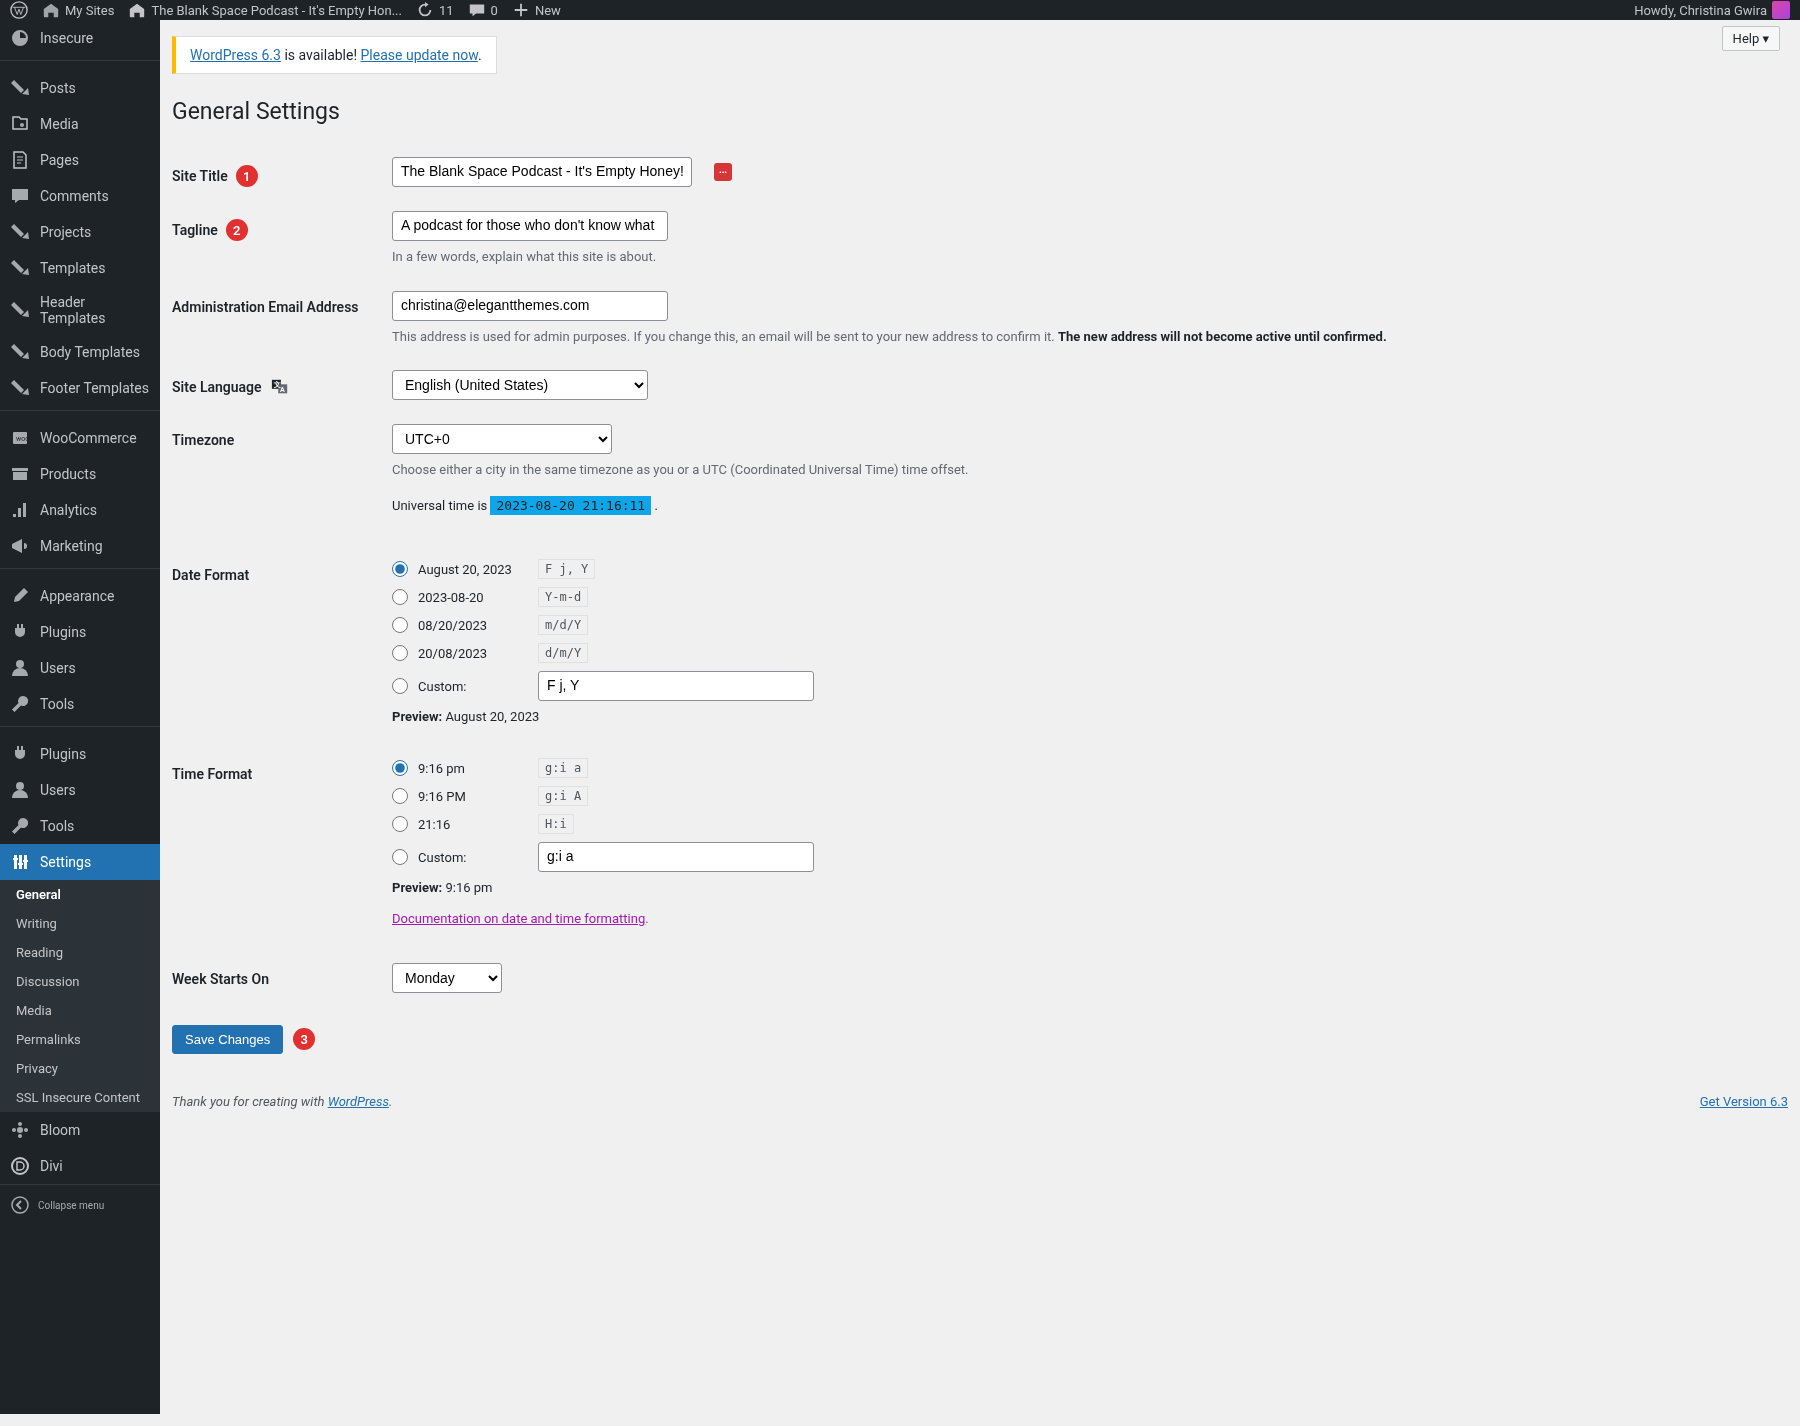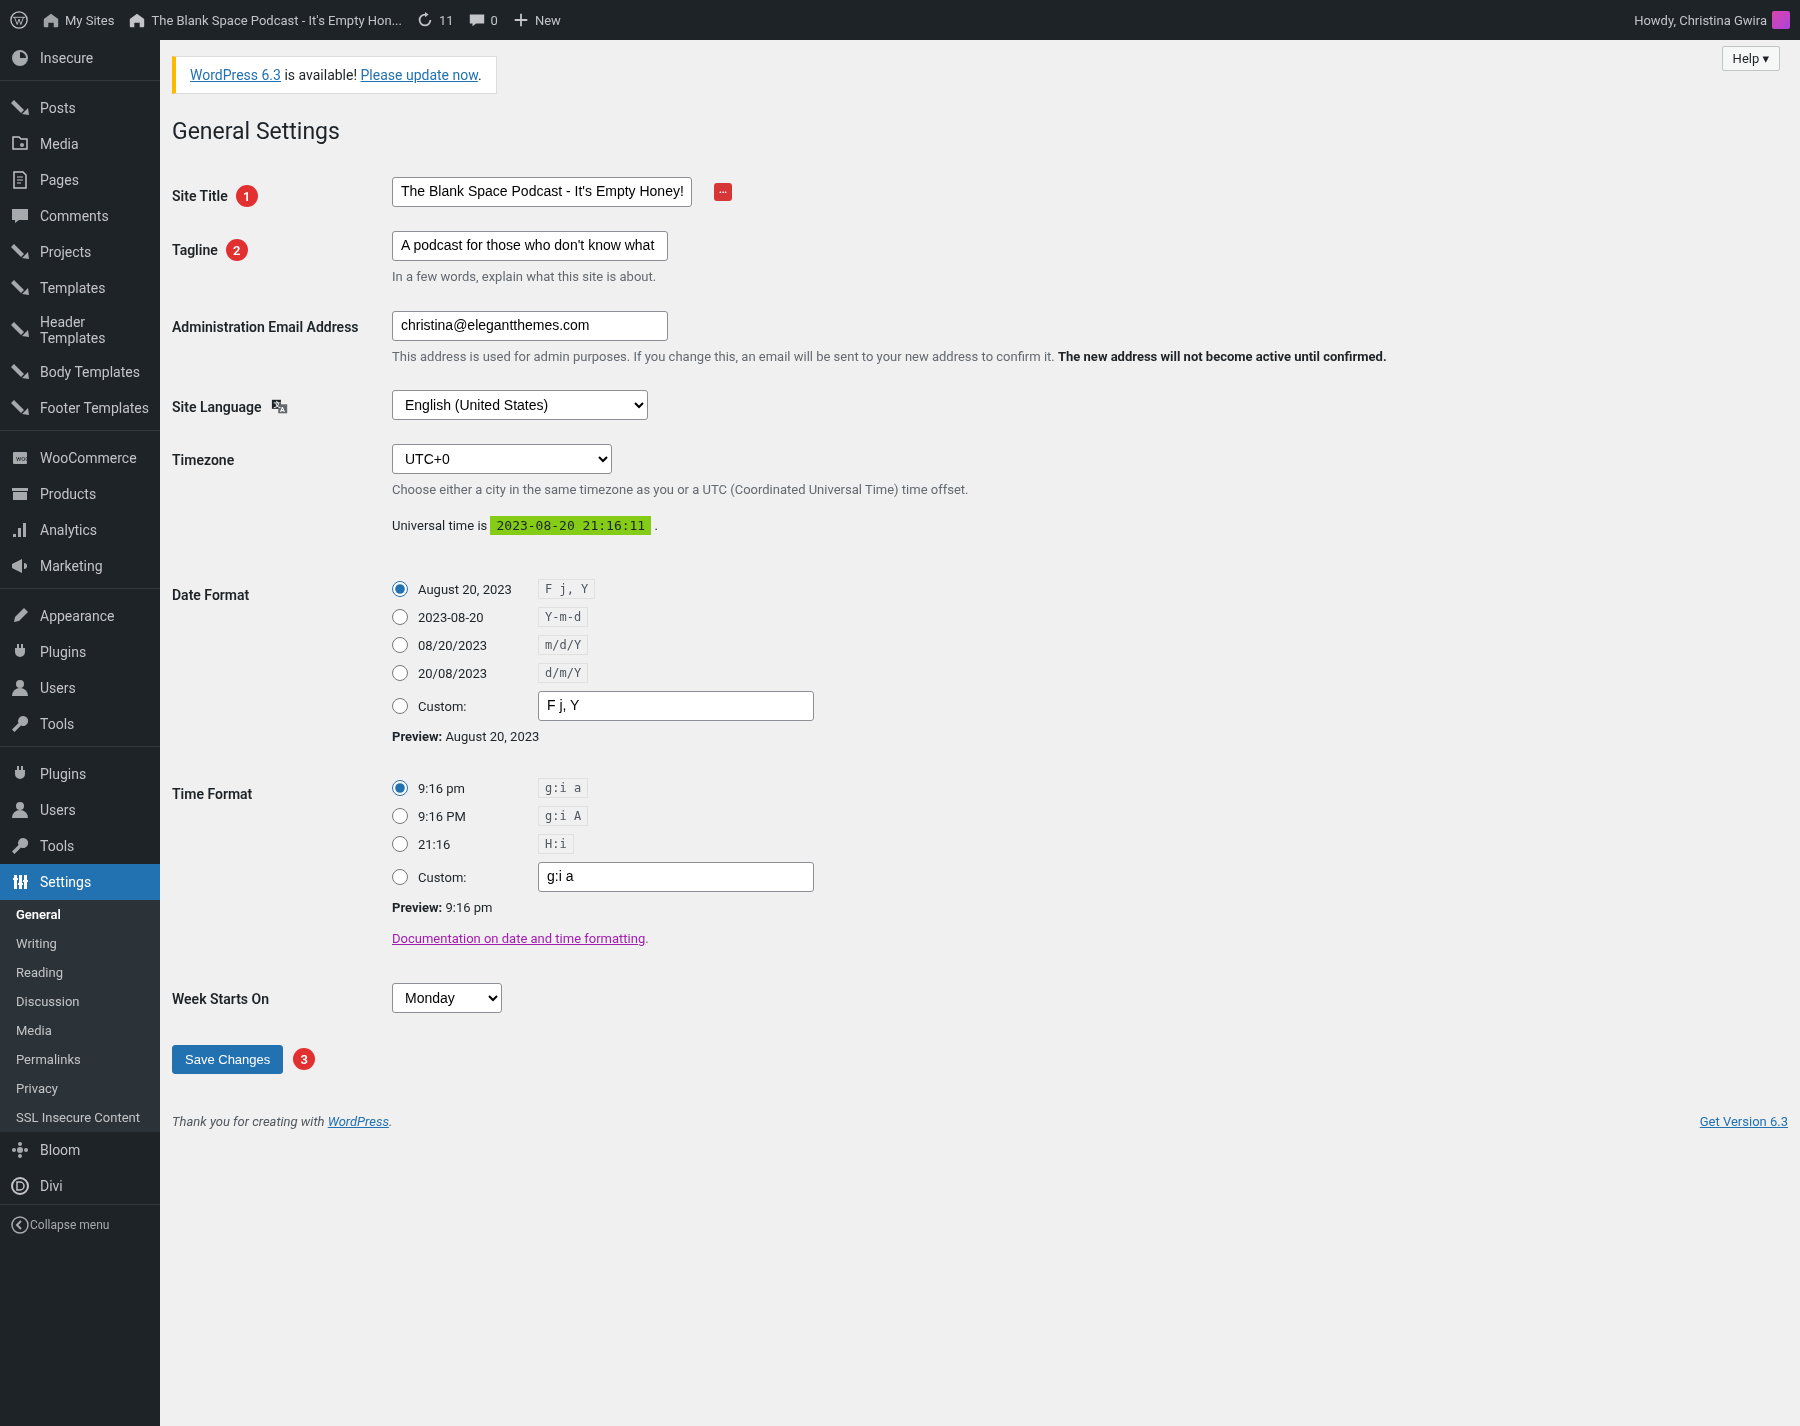--- a/index.html
+++ b/index.html
@@ -1,37 +1,37 @@
 <!DOCTYPE html>
 <html><head>
 <meta charset="utf-8">
 <style>
 * { box-sizing: border-box; margin: 0; padding: 0; }
 body { font-family: -apple-system, BlinkMacSystemFont, "Segoe UI", Roboto, sans-serif; font-size: 13px; background: #f0f0f1; color: #1d2327; }
 
 
-.admin-bar { background: #1d2327; color: #c3c4c7; height: 40px; display: flex; align-items: center; justify-content: space-between; padding: 0 10px; font-size: 13px; }
+.admin-bar { background: #1d2327; color: #c3c4c7; height: 20px; display: flex; align-items: center; justify-content: space-between; padding: 0 10px; font-size: 13px; }
 .admin-bar-left, .admin-bar-right { display: flex; align-items: center; gap: 14px; }
 .admin-bar-item { display: flex; align-items: center; gap: 5px; cursor: pointer; color: #c3c4c7; }
 .admin-bar-item svg, .admin-bar-item .dashicon { width: 18px; height: 18px; fill: currentColor; }
 .avatar-sm { width: 18px; height: 18px; background: linear-gradient(135deg,#d4a,#a4d); border-radius: 2px; }
 
 
 .wrap { display: flex; min-height: calc(100vh - 32px); }
 .sidebar { width: 160px; background: #1d2327; color: #c3c4c7; font-size: 14px; flex-shrink: 0; }
 .menu-item { display: flex; align-items: center; gap: 10px; padding: 8px 10px; cursor: pointer; color: #c3c4c7; position: relative; }
 .menu-item svg { width: 20px; height: 20px; fill: #a7aaad; flex-shrink: 0; }
 .menu-item.current { background: #2271b1; color: #fff; }
 .menu-item.current svg { fill: #fff; }
 .menu-item.current::after { content: ''; position: absolute; right: -8px; top: 50%; margin-top: -8px; border: 8px solid transparent; border-right-color: #f0f0f1; }
 .menu-sep { height: 6px; background: #1d2327; border-top: 1px solid #32373c; margin: 4px 0; }
 .submenu { background: #2c3338; }
 .submenu .sub-item { padding: 7px 16px; font-size: 13px; cursor: pointer; color: #c3c4c7; }
 .submenu .sub-item.current { color: #fff; font-weight: 600; }
-.collapse-btn { display: flex; align-items: center; padding: 10px; border-top: 1px solid #32373c; cursor: pointer; color: #a7aaad; font-size: 12px; }
+.collapse-btn { display: flex; align-items: center; gap: 8px; padding: 10px; border-top: 1px solid #32373c; cursor: pointer; color: #a7aaad; font-size: 10px; }
 
 
 .content { flex: 1; padding: 0 12px 40px; position: relative; }
 .help-tab { position: absolute; top: 6px; right: 20px; font-size: 13px; background: #f6f7f7; border: 1px solid #c3c4c7; padding: 4px 10px; border-radius: 2px; cursor: pointer; }
 .notice { border: 1px solid #dcdcde; border-left: 4px solid #ffba00; background: #fff; padding: 10px 14px; margin: 16px 0 8px; font-size: 14px; display: inline-block; }
 .notice a { color: #2271b1; text-decoration: underline; }
 h1.page-title { font-size: 23px; font-weight: 400; margin: 16px 0 20px; color: #1d2327; }
 
 .form-table { width: 100%; }
 .form-row { display: flex; align-items: flex-start; padding: 12px 0; }
@@ -57,21 +57,21 @@
 .code-chip { background: #f0f0f1; border: 1px solid #e0e0e0; padding: 2px 6px; font-family: Consolas, monospace; font-size: 12px; color: #50575e; }
 .custom-input { width: 60px; padding: 3px 6px; border: 1px solid #8c8f94; border-radius: 3px; font-size: 13px; }
 .preview-line { margin-top: 8px; color: #1d2327; }
 
 .input-with-ext { display: flex; align-items: center; gap: 22px; }
 .ext-badge { width: 18px; height: 18px; background: #d63638; border-radius: 3px; position: relative; display: inline-flex; align-items: center; justify-content: center; }
 .ext-badge::after { content: '•••'; color: #fff; font-size: 8px; letter-spacing: 0; }
 
 .lang-icon { width: 20px; height: 18px; display: inline-block; }
 
-code.utc { background: #84cc16; padding: 2px 6px; font-family: Consolas, monospace; font-size: 13px; }
+code.utc { background: #0ea5e9; padding: 2px 6px; font-family: Consolas, monospace; font-size: 13px; }
 .btn-primary { background: #2271b1; color: #fff; border: 1px solid #2271b1; padding: 6px 12px; font-size: 13px; border-radius: 3px; cursor: pointer; }
 .btn-row { display: flex; align-items: center; gap: 10px; margin-top: 20px; }
 
 .footer { margin-top: 40px; display: flex; justify-content: space-between; color: #50575e; font-size: 13px; }
 .footer a { color: #2271b1; text-decoration: underline; }
 </style>
 </head>
 <body>
 
 <div class="admin-bar">

